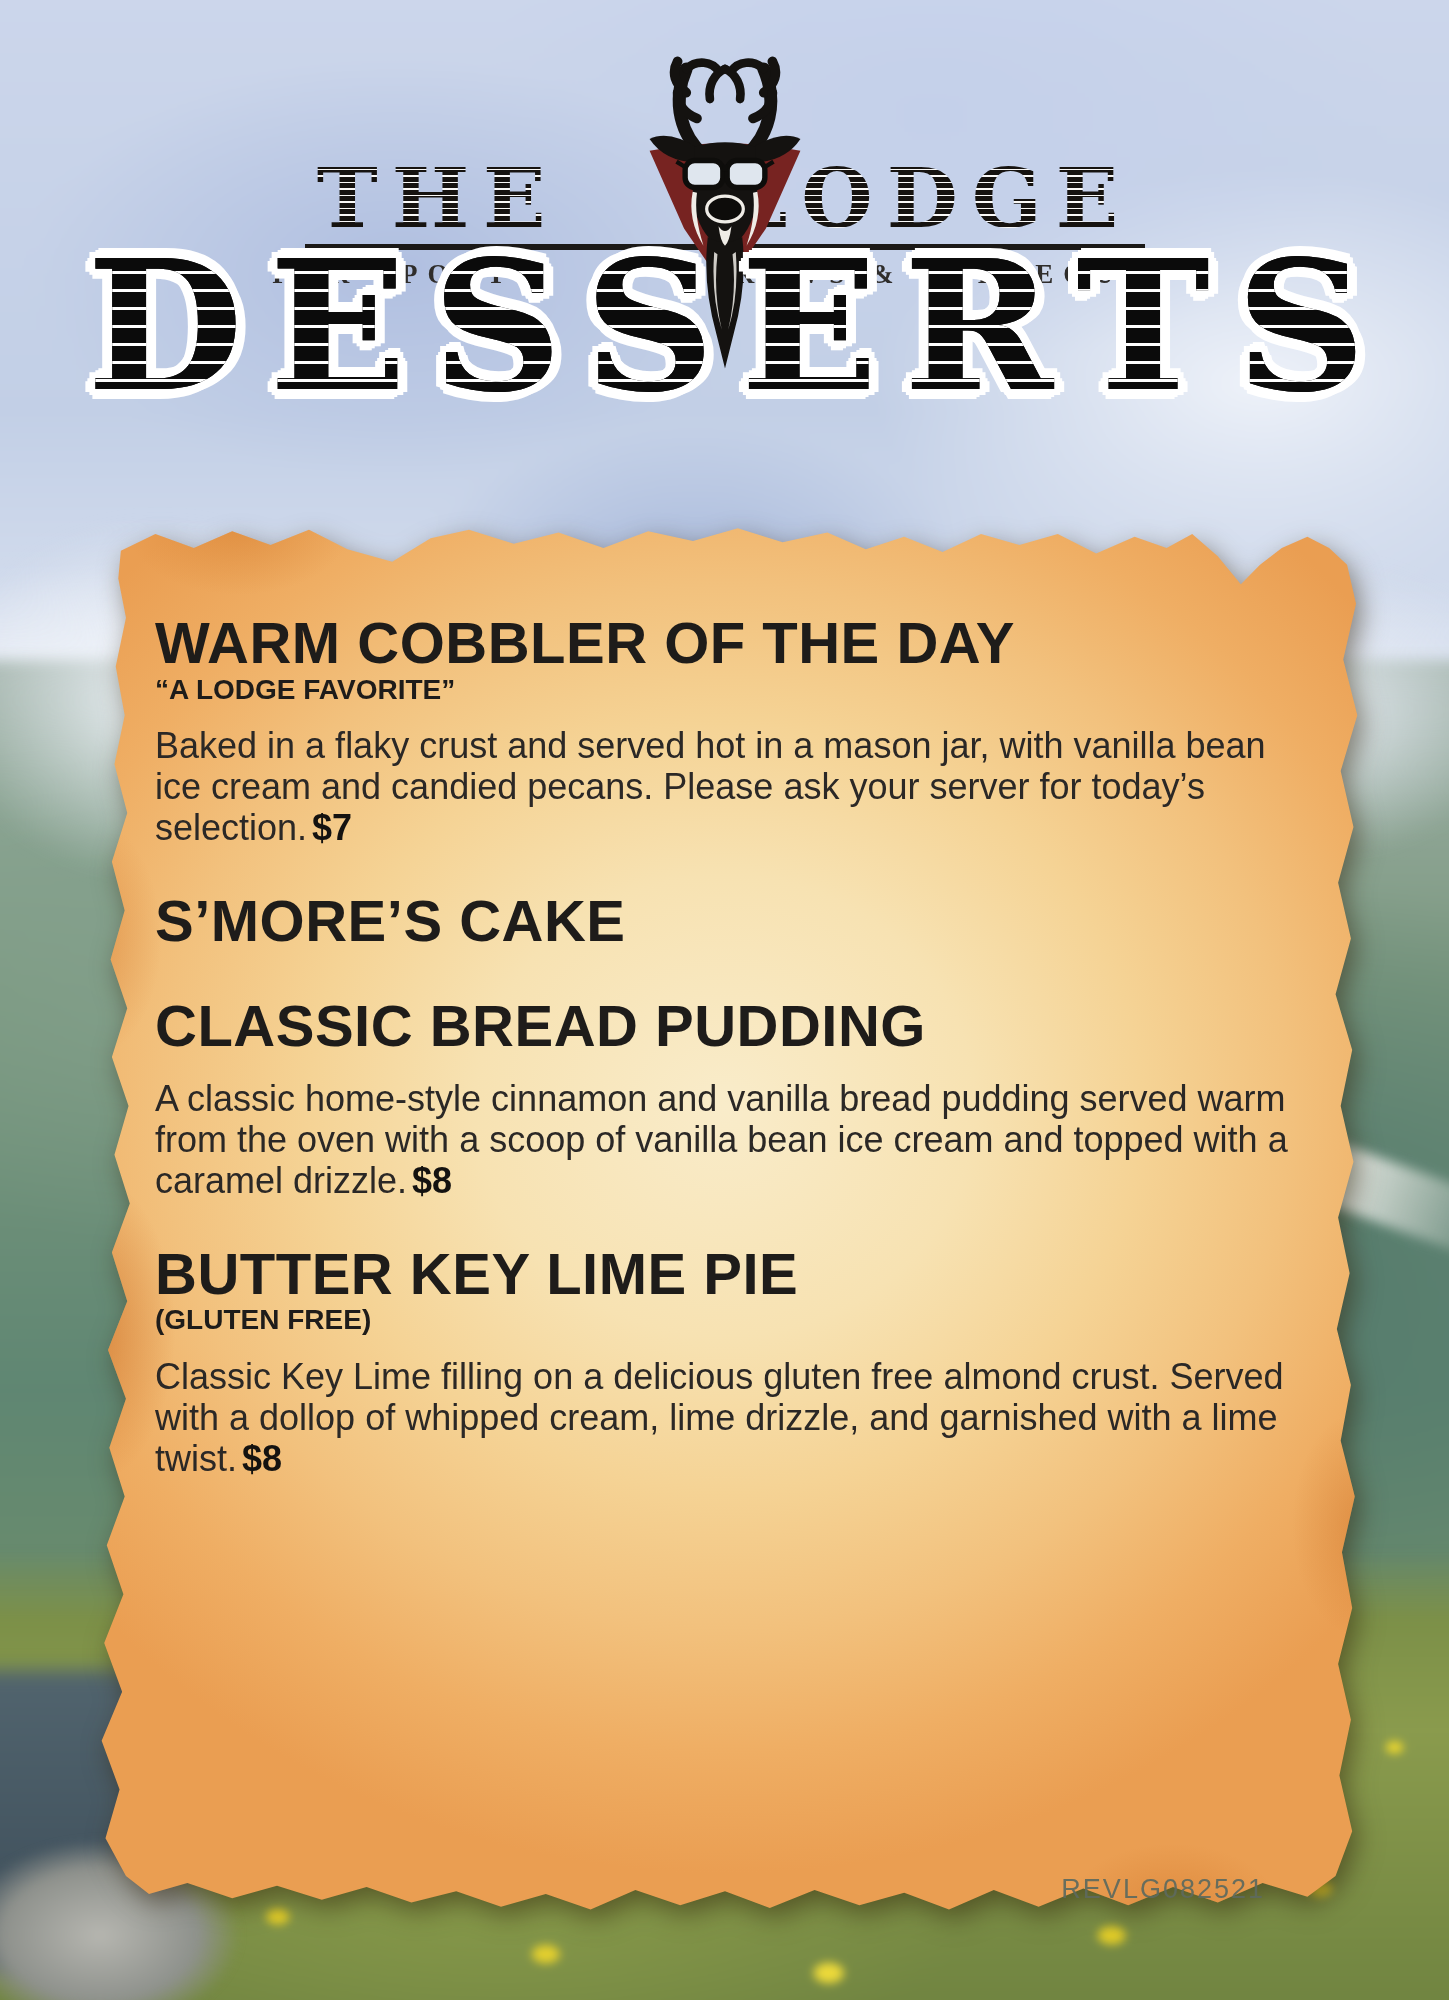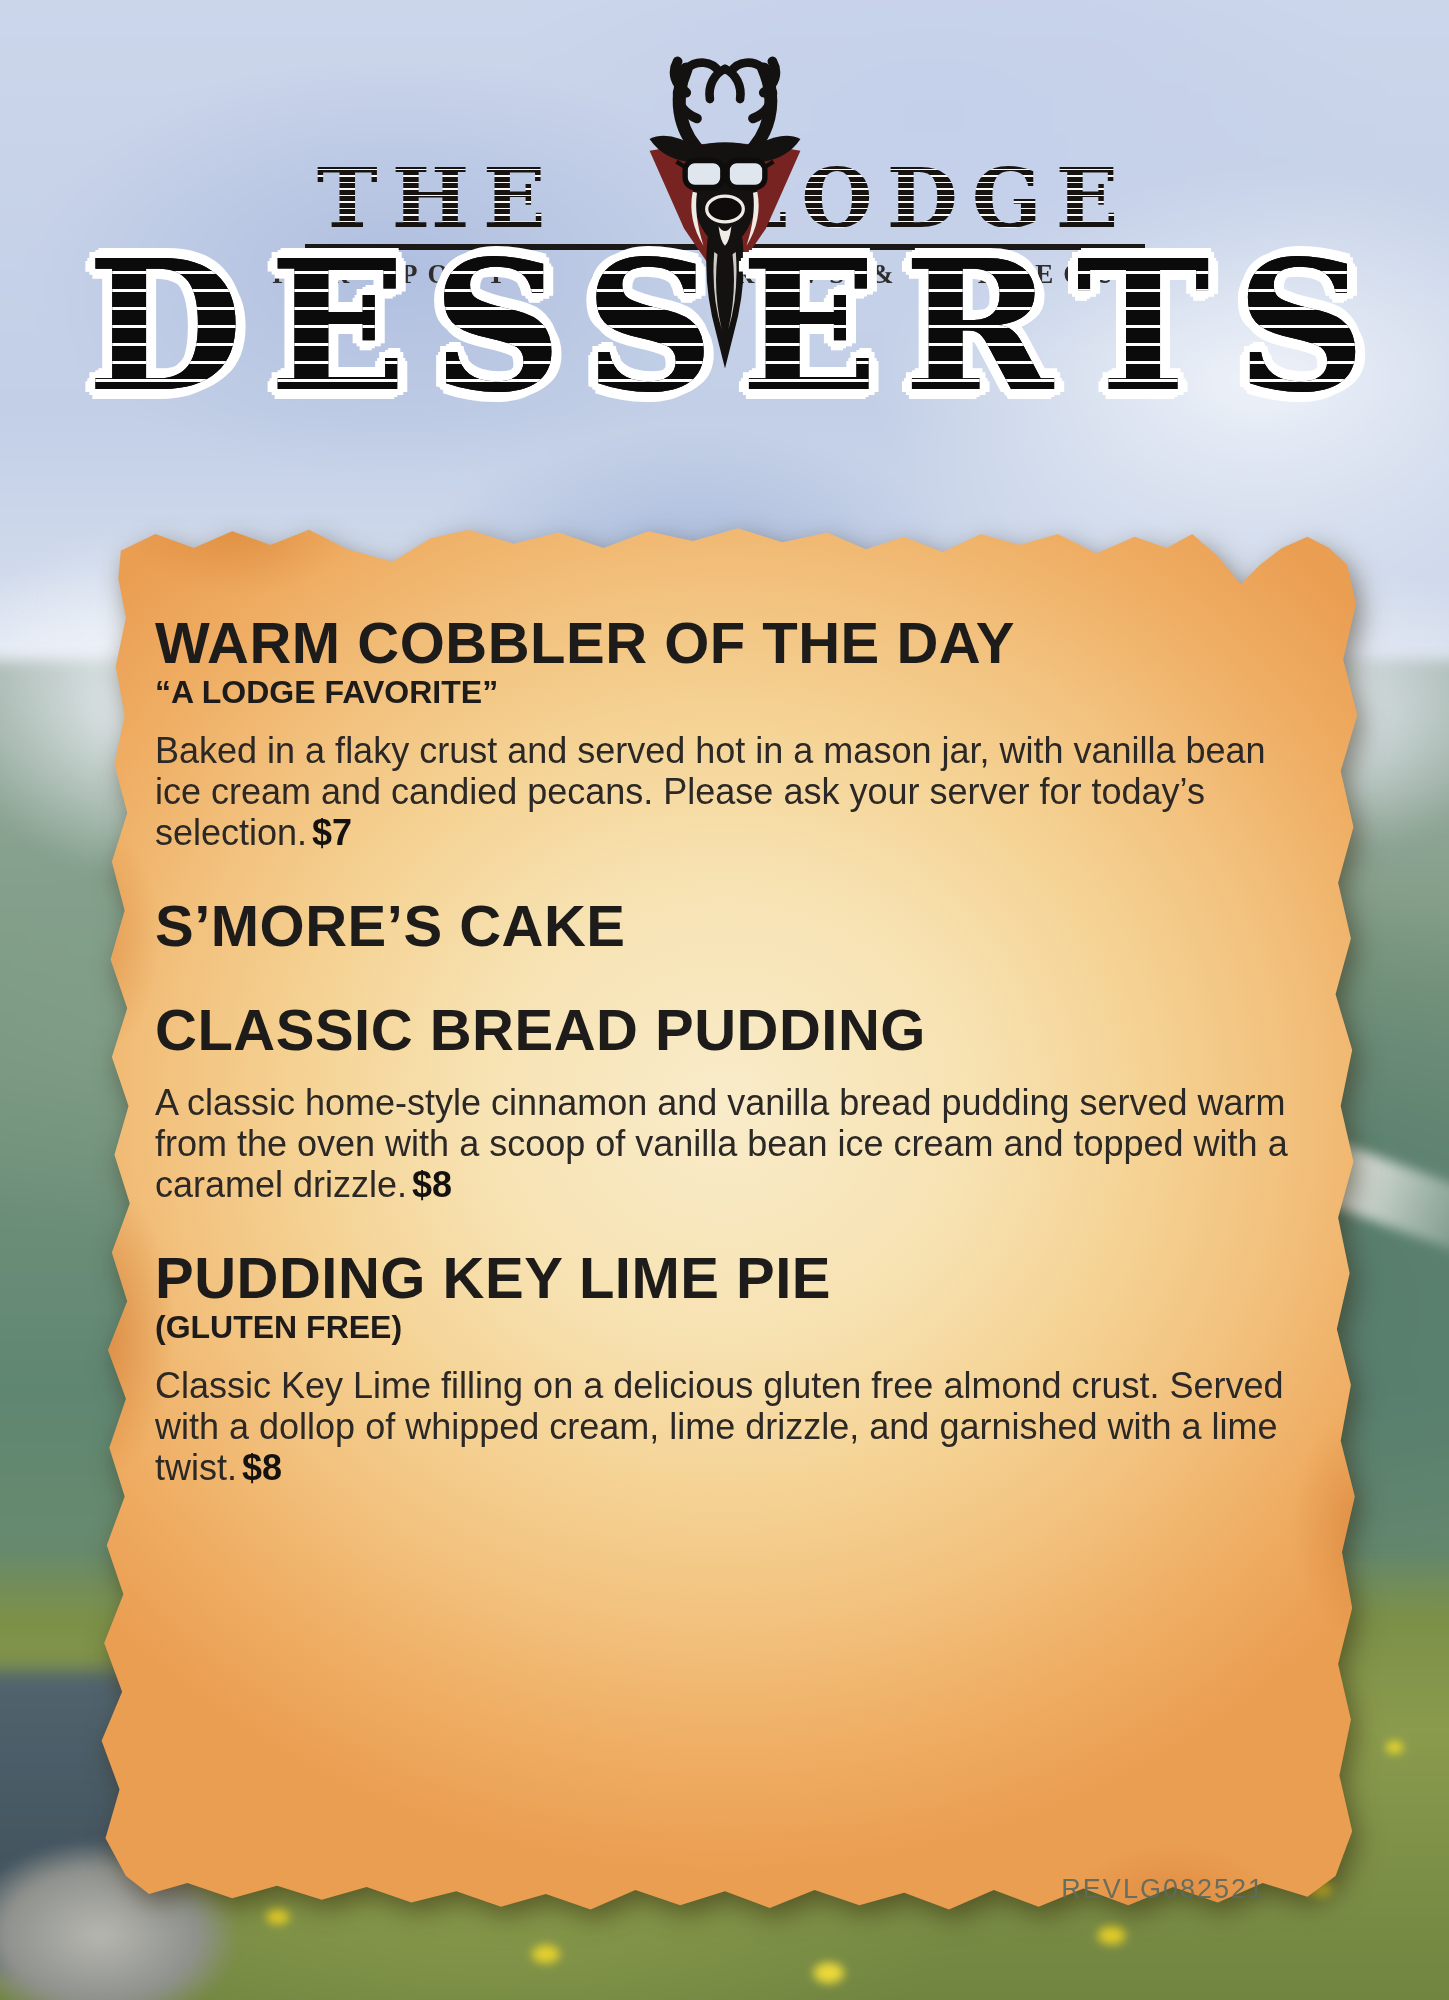--- a/index.html
+++ b/index.html
@@ -118,21 +118,21 @@
       1.6% 94.5%,2.7% 91%,1.3% 87.5%,2.9% 84%,1.5% 80.5%,3.0% 77%,1.7% 73.5%,3.1% 70%,1.9% 66.5%,3.2% 63%,
       1.8% 59.5%,3.3% 56%,2.1% 52.5%,3.5% 49%,2.3% 45.5%,3.4% 42%,2.1% 38.5%,3.3% 35%,2.0% 31.5%,3.1% 28%,
       2.1% 24.5%,3.3% 21%,2.3% 17.5%,3.1% 14%,2.4% 10.5%,3.2% 7%,2.6% 4.2%);}
 
   
   .menu{position:absolute;left:85px;top:520px;width:1280px;height:1395px;
     padding:92px 70px 0;box-sizing:border-box;text-align:left;}
   .menu-item{margin-bottom:42px;}
   .menu-item h2{margin:0;font-size:58px;line-height:1.08;font-weight:bold;
     color:#1e1c1a;letter-spacing:.5px;}
-  .menu-item h3{margin:0 0 5px;font-size:32px;line-height:1.1;font-weight:bold;color:#1e1c1a;}
+  .menu-item h3{margin:0 0 5px;font-size:28px;line-height:1.1;font-weight:bold;color:#1e1c1a;}
   .menu-item h3:empty{display:none;}
   .menu-item p{margin:20px auto 0;max-width:1140px;font-size:36px;line-height:41px;color:#2b2826;}
   .price{font-weight:bold;color:#141210;margin-left:5px;}
 
   .rev-code{position:absolute;top:1874px;right:184px;font-size:27px;letter-spacing:2px;
     color:#5e6a5e;opacity:.92;}
 </style>
 </head>
 <body>
 
@@ -217,21 +217,21 @@
 
     </div>
 
     <div class="menu-item">
       <h2>CLASSIC BREAD PUDDING</h2>
 
       <p><span>A classic home-style cinnamon and vanilla bread pudding served warm from the oven with a scoop of vanilla bean ice cream and topped with a caramel drizzle.</span><span class="price">$8</span></p>
     </div>
 
     <div class="menu-item">
-      <h2>PUDDING KEY LIME PIE</h2>
+      <h2>BUTTER KEY LIME PIE</h2>
       <h3>(GLUTEN FREE)</h3>
       <p><span>Classic Key Lime filling on a delicious gluten free almond crust. Served with a dollop of whipped cream, lime drizzle, and garnished with a lime twist.</span><span class="price">$8</span></p>
     </div>
 
   </div>
 
   <div class="rev-code">REVLG082521</div>
 
 </div>
 

